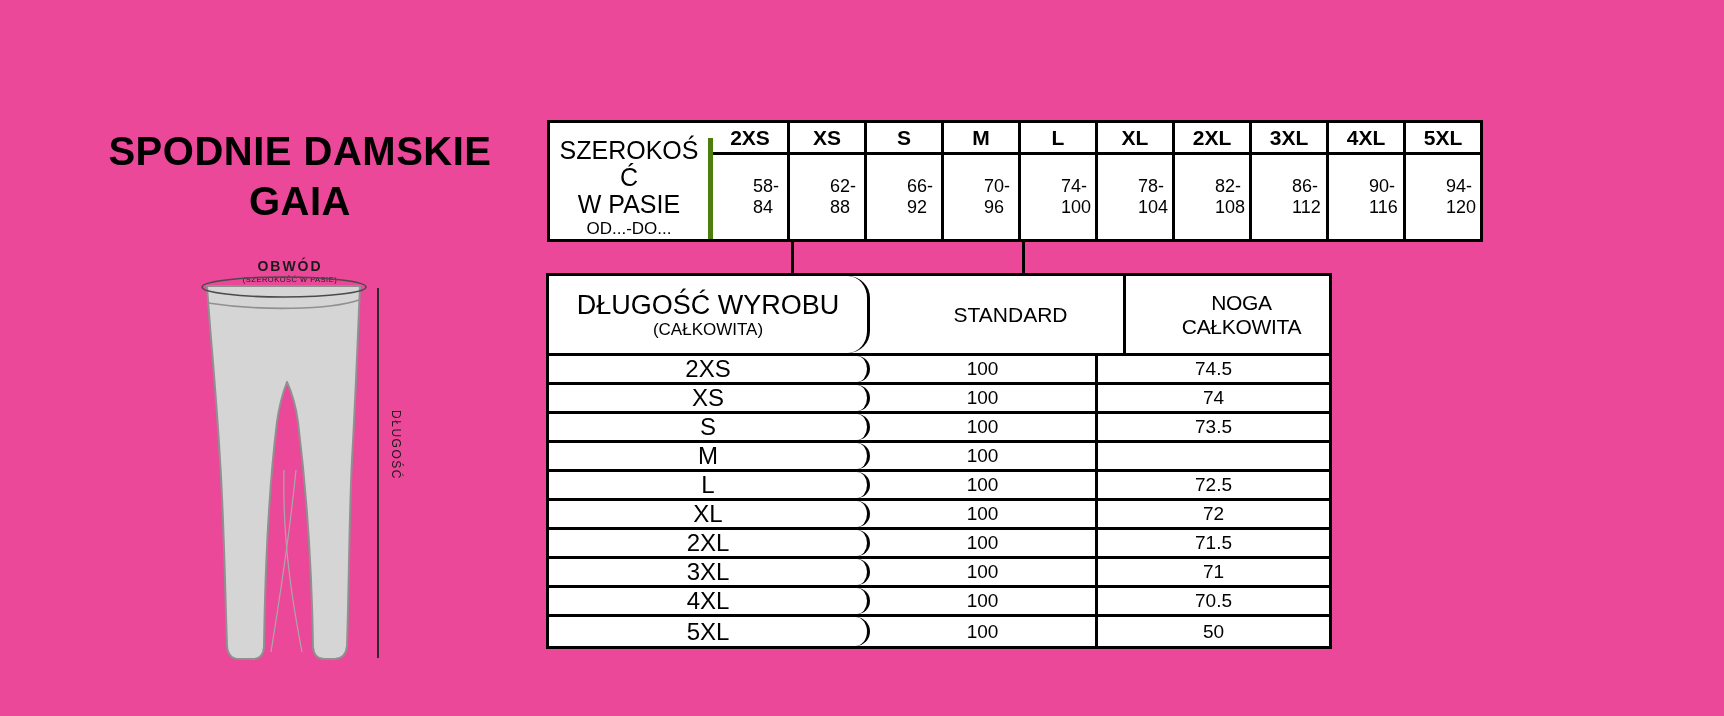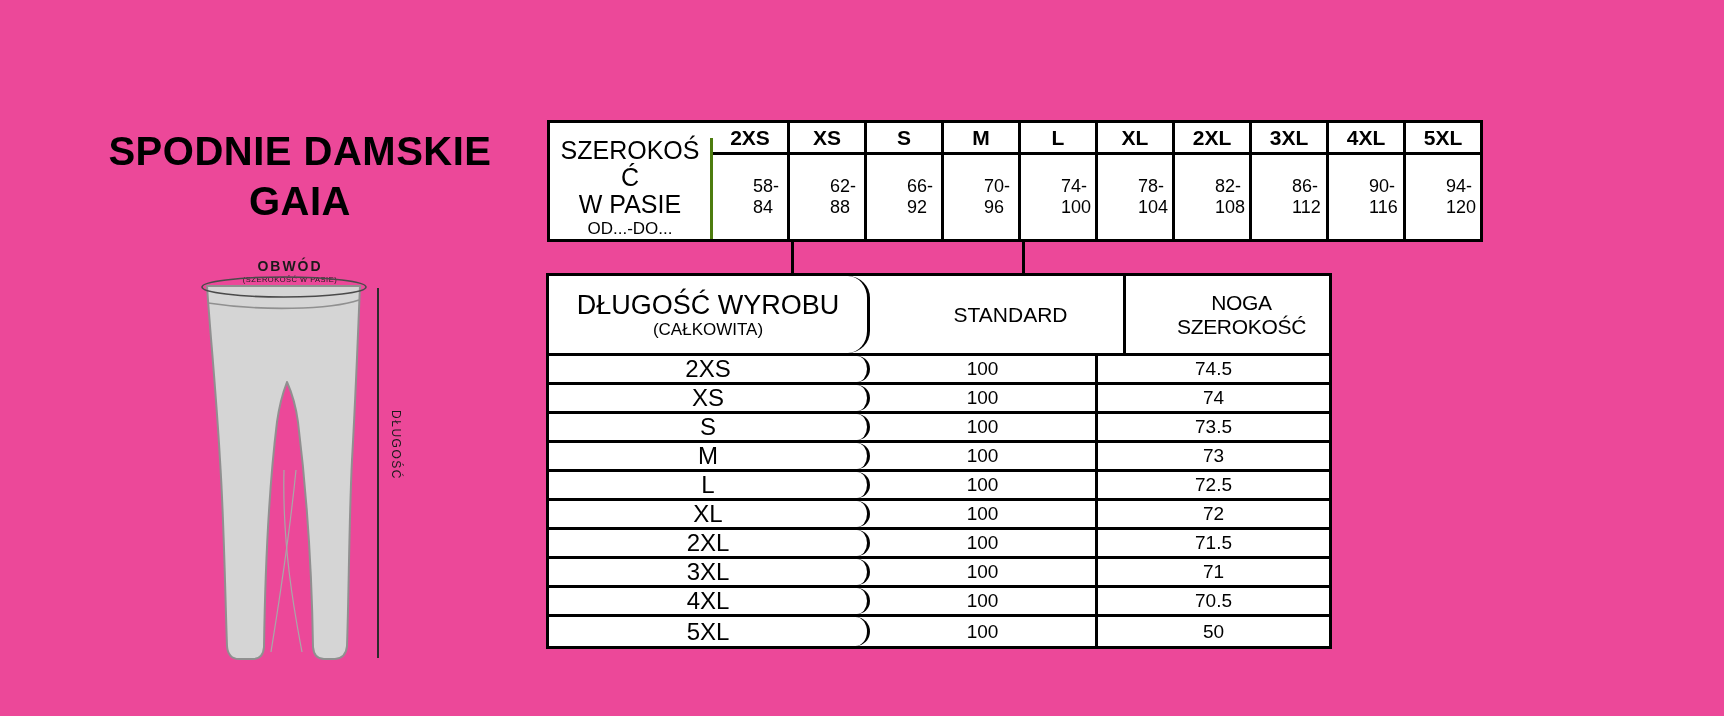--- a/index.html
+++ b/index.html
@@ -26,21 +26,21 @@
   .obwod { font-size:14px; font-weight:bold; letter-spacing:2px; fill:#1a1a1a; }
   .obwod-sub { font-size:7.5px; letter-spacing:0.5px; fill:#1a1a1a; }
   .dlugosc { font-size:12px; letter-spacing:1.5px; fill:#1a1a1a; }
 
   
   .t1 {
     position:absolute; left:547px; top:120px; width:936px; height:122px;
     border:3px solid #000; box-sizing:border-box; display:flex; background:#fff;
   }
   .t1-label {
-    width:163px; flex:0 0 163px; border-right:3px solid #4d7c0f; box-sizing:border-box;
+    width:163px; flex:0 0 163px; border-right:5px solid #4d7c0f; box-sizing:border-box;
     display:flex; flex-direction:column; align-items:center; justify-content:center;
     text-align:center;
     margin-top:15px;
   }
   .t1-label-line { font-size:25px; line-height:27px; }
   .t1-label-sub  { font-size:17px; line-height:22px; }
   .t1-cols { flex:1; display:flex; }
   .t1-col { flex:1; display:flex; flex-direction:column; border-right:3px solid #000; box-sizing:border-box; }
   .t1-col:last-child { border-right:none; }
   .t1-size {
@@ -169,42 +169,41 @@
   <div class="connector c-left"></div>
   <div class="connector c-right"></div>
 
   <div class="t2">
     <div class="t2-head">
       <div class="t2-c1">
         <div class="t2-h-main">DŁUGOŚĆ WYROBU</div>
         <div class="t2-h-sub">(CAŁKOWITA)</div>
       </div>
       <div class="t2-c2 t2-h-bold">STANDARD</div>
-      <div class="t2-c3 t2-h-bold tight">NOGA SZEROKOŚĆ</div>
+      <div class="t2-c3 t2-h-bold tight">NOGA CAŁKOWITA</div>
     </div>
     <div>
         <div class="t2-row">
           <div class="t2-c1">2XS</div>
           <div class="t2-c2">100</div>
           <div class="t2-c3">74.5</div>
         </div>
         <div class="t2-row">
           <div class="t2-c1">XS</div>
           <div class="t2-c2">100</div>
           <div class="t2-c3">74</div>
         </div>
         <div class="t2-row">
           <div class="t2-c1">S</div>
           <div class="t2-c2">100</div>
           <div class="t2-c3">73.5</div>
         </div>
         <div class="t2-row">
           <div class="t2-c1">M</div>
           <div class="t2-c2">100</div>
-          <div class="t2-c3">73</div>
         </div>
         <div class="t2-row">
           <div class="t2-c1">L</div>
           <div class="t2-c2">100</div>
           <div class="t2-c3">72.5</div>
         </div>
         <div class="t2-row">
           <div class="t2-c1">XL</div>
           <div class="t2-c2">100</div>
           <div class="t2-c3">72</div>

